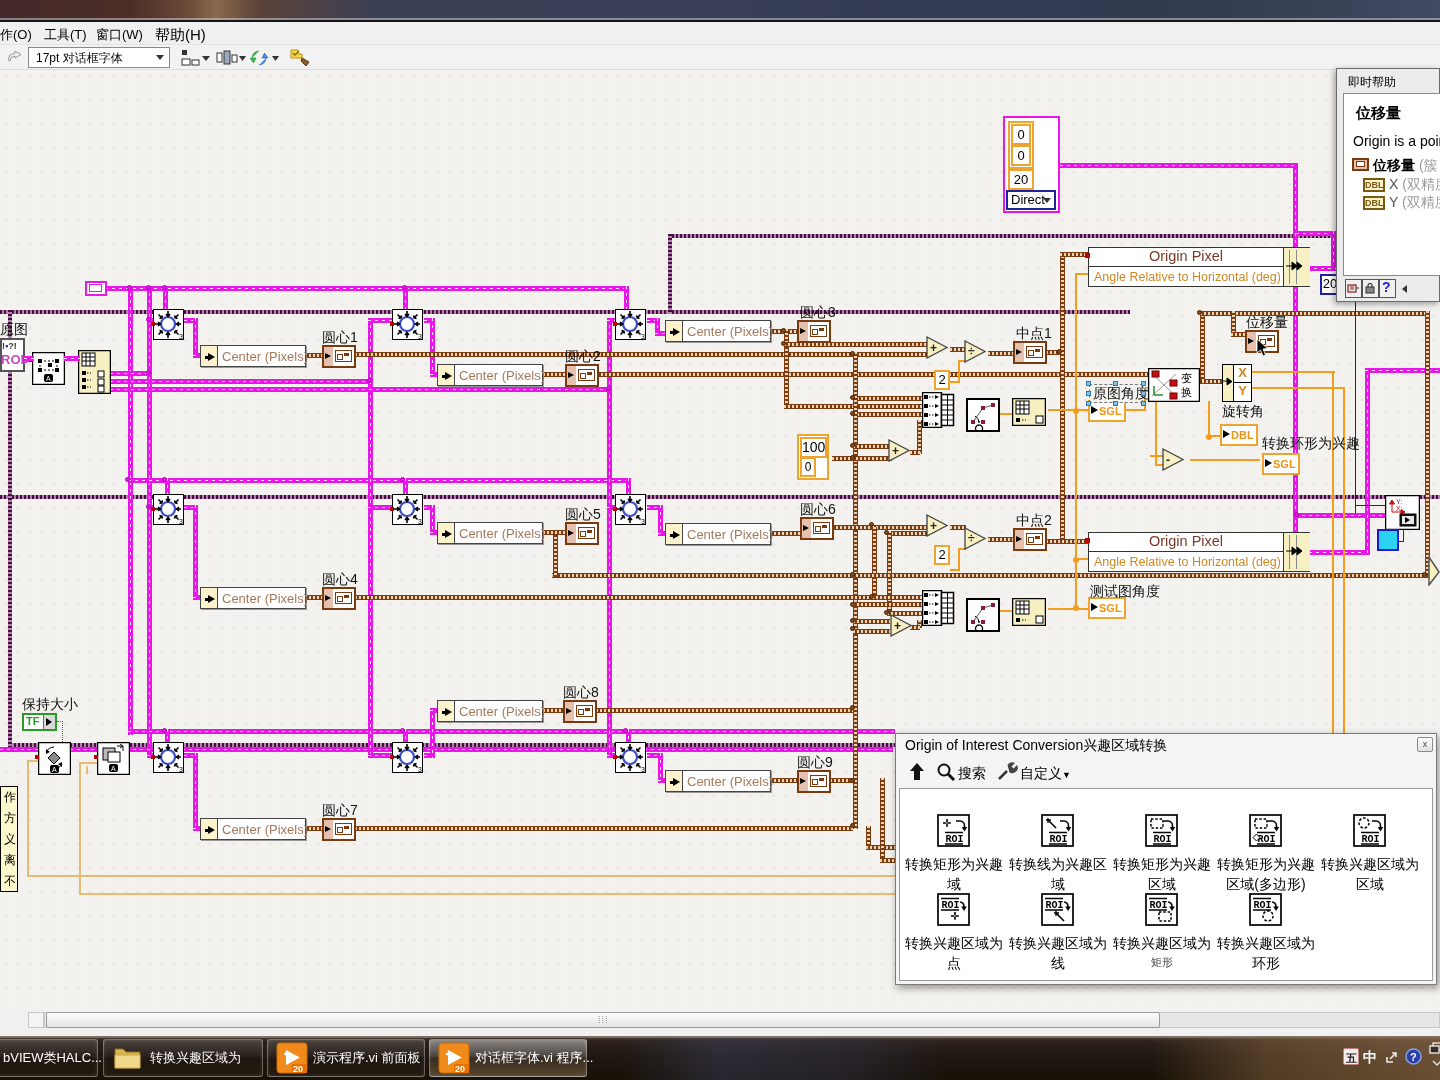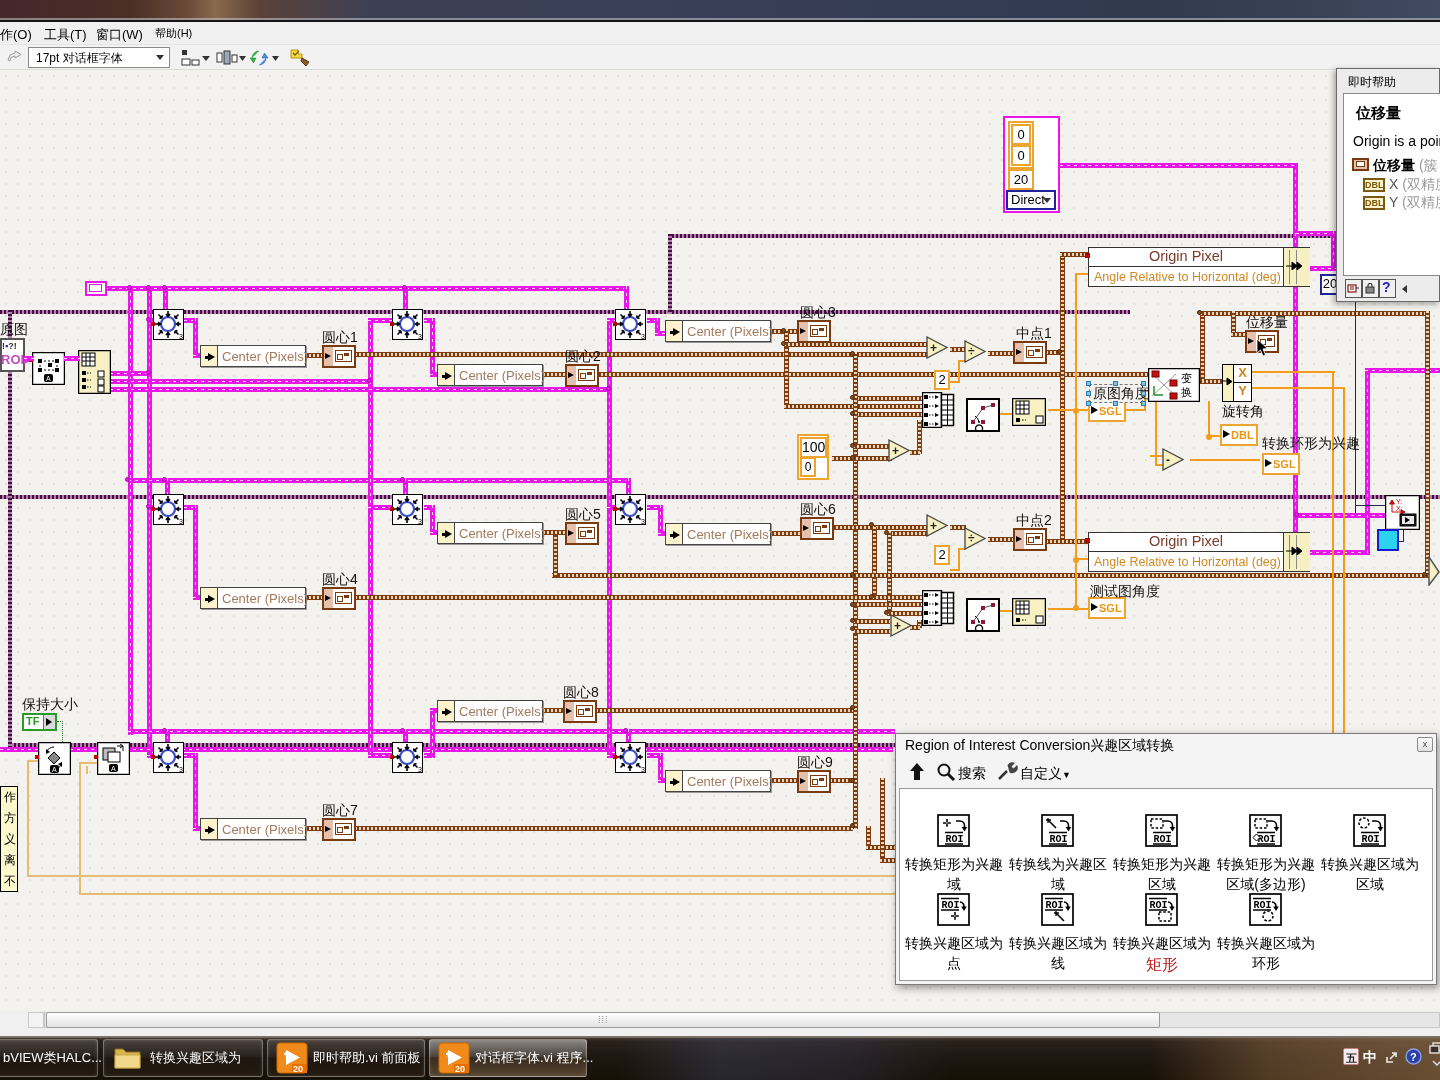--- a/index.html
+++ b/index.html
@@ -38,21 +38,21 @@
 </style></head><body>
 <div id="scr">
 
 <div class="abs" style="left:0px;top:0px;width:1440px;height:22px;background:linear-gradient(90deg,#45282a 0,#4a2e26 9%,#6a4a38 13%,#8a6a4c 15%,#5a4238 18%,#3c4055 26%,#394058 45%,#343c54 65%,#323a50 80%,#3a4258 92%,#404a60 100%)"></div>
 <div class="abs" style="left:0px;top:18px;width:1440px;height:2px;background:rgba(200,200,205,0.55)"></div>
 <div class="abs" style="left:0px;top:20px;width:1440px;height:2px;background:#15151a"></div>
 <div class="abs" style="left:0px;top:22px;width:1440px;height:23px;background:#f0f0f0;border-bottom:1px solid #e4e4e4"></div>
 <div class="abs" style="left:0px;top:26px;font-size:13px;color:#000;">作(O)</div>
 <div class="abs" style="left:44px;top:26px;font-size:13px;color:#000;">工具(T)</div>
 <div class="abs" style="left:96px;top:26px;font-size:13px;color:#000;">窗口(W)</div>
-<div class="abs" style="left:155px;top:26px;font-size:11px;color:#000;">帮助(H)</div>
+<div class="abs" style="left:155px;top:26px;font-size:15px;color:#000;">帮助(H)</div>
 <div class="abs" style="left:0px;top:45px;width:1440px;height:25px;background:#f2f2f2;border-bottom:1px solid #dcdcdc"></div>
 <svg class="abs" style="left:6px;top:50px" width="20" height="16">
       <path d="M2 10 L4 5 L9 3 L9 1 L15 4.5 L9 8 L9 6 L5 7.5 L4 11 Z" fill="#efefef" stroke="#9a9a9a"></path>
     </svg>
 <div class="abs" style="left:28px;top:47px;width:142px;height:21px;background:#fff;border:1px solid #8a8a8a"></div>
 <div class="abs" style="left:36px;top:50px;font-size:12px;color:#000;">17pt 对话框字体</div>
 <svg class="abs" style="left:156px;top:55px" width="10" height="8">
       <path d="M0 0 L8 0 L4 5 Z" fill="#333"></path>
     </svg>
 <svg class="abs" style="left:180px;top:49px" width="32" height="18">
@@ -749,21 +749,21 @@
     </svg>
 <svg class="abs" style="left:1364px;top:283px" width="13" height="11">
       <rect x="2" y="4" width="8" height="6" fill="#888" stroke="#333"></rect>
       <path d="M4 4 V2.5 A2 2 0 0 1 8 2.5 V4" fill="none" stroke="#333" stroke-width="1.2"></path>
     </svg>
 <div class="abs" style="left:1382px;top:279px;font-size:14px;font-weight:bold;color:#2222cc;">?</div>
 <svg class="abs" style="left:1400px;top:284px" width="10" height="10">
       <path d="M7 1 L2 5 L7 9 Z" fill="#333"></path>
     </svg>
 <div class="abs" style="left:895px;top:733px;width:542px;height:252px;background:#f4f4f4;border:1px solid #7a7a7a;box-shadow:2px 3px 8px rgba(0,0,0,0.4)"></div>
-<div class="abs" style="left:905px;top:737px;font-size:14px;color:#000;">Region of Interest Conversion兴趣区域转换</div>
+<div class="abs" style="left:905px;top:737px;font-size:14px;color:#000;">Origin of Interest Conversion兴趣区域转换</div>
 <div class="abs" style="left:1417px;top:737px;width:16px;height:15px;background:linear-gradient(#fefefe,#e0e0e0);border:1px solid #8a8a8a;border-radius:2px;font-size:9px;color:#444;text-align:center;line-height:13px">x</div>
 <svg class="abs" style="left:908px;top:762px" width="18" height="20">
       <path d="M9 1 L16 9 L12 9 L12 18 L6 18 L6 9 L2 9 Z" fill="#111"></path>
     </svg>
 <svg class="abs" style="left:936px;top:762px" width="20" height="20">
       <circle cx="8" cy="8" r="5.5" fill="none" stroke="#111" stroke-width="2"></circle>
       <path d="M12 12 L18 18" stroke="#111" stroke-width="3"></path>
     </svg>
 <div class="abs" style="left:958px;top:765px;font-size:14px;color:#000;">搜索</div>
 <svg class="abs" style="left:997px;top:761px" width="22" height="22">
@@ -863,21 +863,21 @@
       <rect x="1" y="1" width="31" height="31" fill="#fff" stroke="#000" stroke-width="1.7"></rect>
       <path d="M4 5.5 h18 M4 17 h18" stroke="#000" stroke-width="1.3"></path>
       <g font-family="Liberation Mono,monospace" font-size="10" font-weight="bold">
         <text x="4.5" y="15">ROI</text>
       </g>
       <path d="M23 9 a4.5 4.5 0 0 1 4 4 v1" fill="none" stroke="#000" stroke-width="1.6"></path>
       <path d="M24.2 13.5 h5.6 l-2.8 4.5 Z" fill="#000"></path>
       <rect x="14" y="19" width="12" height="9" fill="none" stroke="#000" stroke-width="1.5" stroke-dasharray="2.5 1.8"></rect>
     </svg>
 <div class="abs" style="left:1092px;top:935px;width:140px;text-align:center;font-size:14px;color:#000;">转换兴趣区域为</div>
-<div class="abs" style="left:1092px;top:955px;width:140px;text-align:center;font-size:16px;color:#b91c1c;">矩形</div>
+<div class="abs" style="left:1092px;top:955px;width:140px;text-align:center;font-size:11px;color:#404040;">矩形</div>
 <svg class="abs" style="left:1249px;top:893px" width="34" height="34">
       <rect x="1" y="1" width="31" height="31" fill="#fff" stroke="#000" stroke-width="1.7"></rect>
       <path d="M4 5.5 h18 M4 17 h18" stroke="#000" stroke-width="1.3"></path>
       <g font-family="Liberation Mono,monospace" font-size="10" font-weight="bold">
         <text x="4.5" y="15">ROI</text>
       </g>
       <path d="M23 9 a4.5 4.5 0 0 1 4 4 v1" fill="none" stroke="#000" stroke-width="1.6"></path>
       <path d="M24.2 13.5 h5.6 l-2.8 4.5 Z" fill="#000"></path>
       <circle cx="19" cy="23" r="5" fill="none" stroke="#000" stroke-width="1.5" stroke-dasharray="2.6 1.8"></circle>
     </svg>
@@ -911,21 +911,21 @@
 <text x="17" y="30" font-size="9" font-weight="bold" fill="#fff">20</text>
 </svg>
 <svg class="abs" style="left:438px;top:1042px" width="32" height="32">
 <rect x="1" y="1" width="30" height="30" rx="3" fill="#f08a1a"></rect>
 <rect x="1" y="1" width="30" height="30" rx="3" fill="none" stroke="#c96a00"></rect>
 <path d="M10 8 L24 15.5 L10 23 Z" fill="#fff"></path>
 <path d="M8 12 h5 M10.5 9.5 v5" stroke="#fff" stroke-width="1.8"></path>
 <rect x="16" y="22" width="15" height="9" fill="#e87000"></rect>
 <text x="17" y="30" font-size="9" font-weight="bold" fill="#fff">20</text>
 </svg>
-<div class="abs" style="left:313px;top:1049px;font-size:13px;color:#fff;">即时帮助.vi 前面板</div>
+<div class="abs" style="left:313px;top:1049px;font-size:13px;color:#fff;">演示程序.vi 前面板</div>
 <div class="abs" style="left:475px;top:1049px;font-size:13px;color:#fff;">对话框字体.vi 程序...</div>
 <div class="abs" style="left:1343px;top:1048px;width:16px;height:17px;background:#f4ecec;border:1px solid #c08080;border-radius:2px"></div>
 <div class="abs" style="left:1346px;top:1051px;font-size:11px;color:#222;font-weight:bold;">五</div>
 <div class="abs" style="left:1363px;top:1049px;font-size:14px;font-weight:bold;color:#fff;">中</div>
 <svg class="abs" style="left:1385px;top:1051px" width="15" height="13">
       <path d="M2 6 v5 h6 M5 8 L11 2 M7 2 h4 v4" stroke="#f0e8e8" stroke-width="1.6" fill="none"></path>
     </svg>
 <svg class="abs" style="left:1405px;top:1048px" width="18" height="18">
       <circle cx="8.5" cy="8.5" r="7.5" fill="#2a3fa8" stroke="#8aa0e0" stroke-width="1.5"></circle>
       <text x="5" y="13" font-size="11" font-weight="bold" fill="#fff">?</text>

